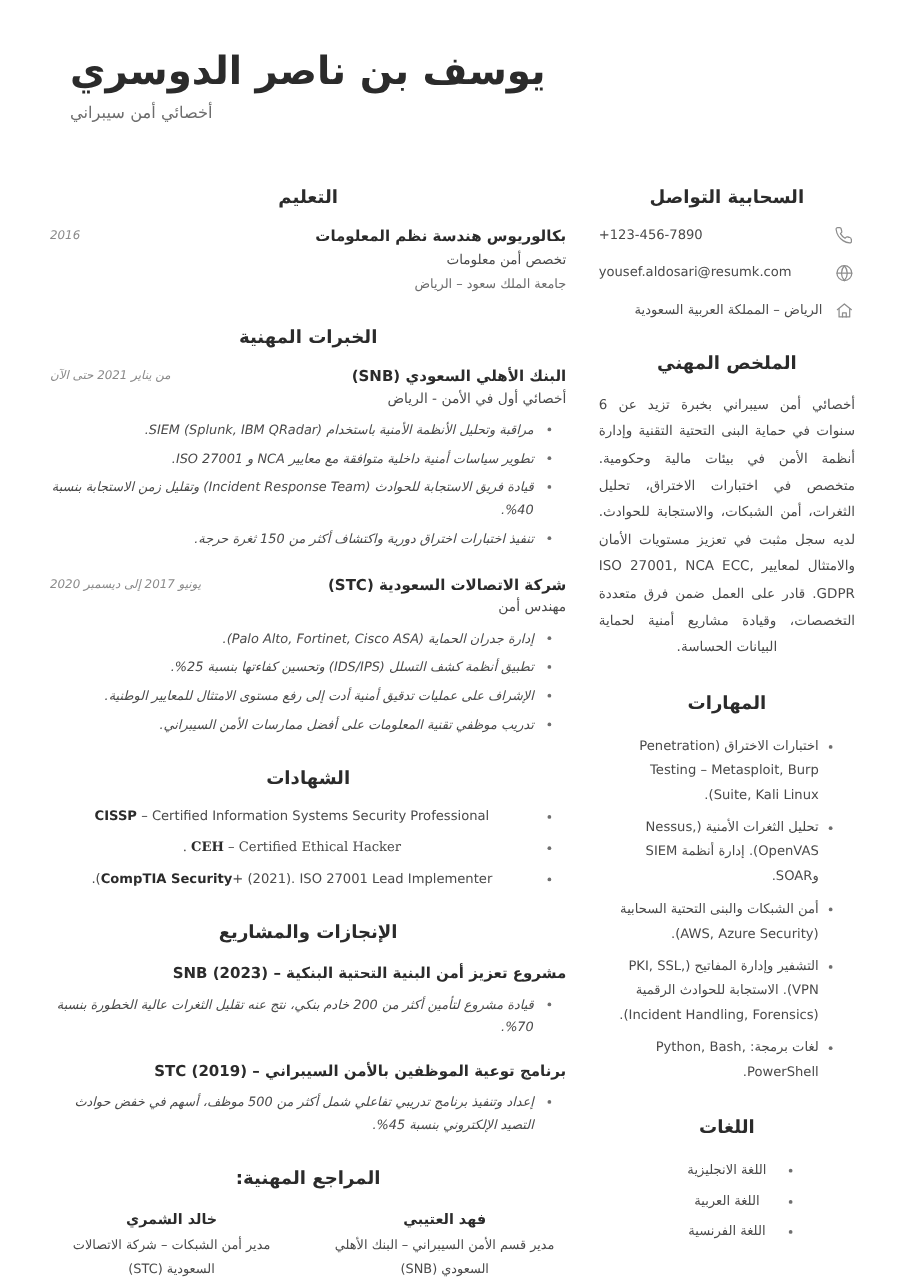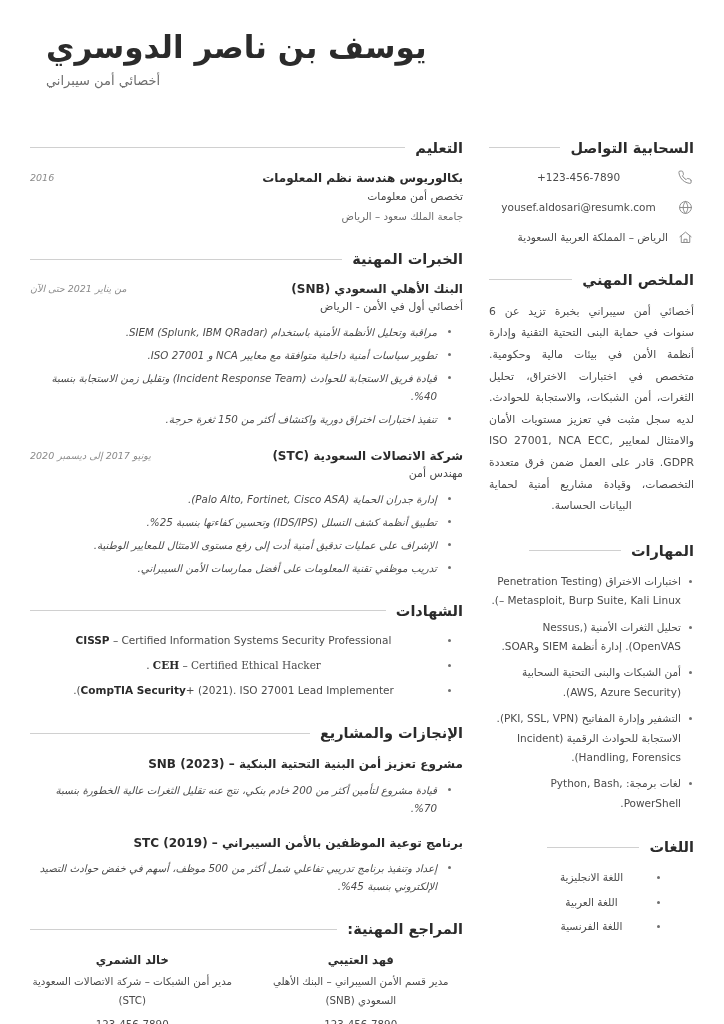--- a/index.html
+++ b/index.html
@@ -15,21 +15,21 @@
     color: #3a3a3a;
     direction: rtl;
     -webkit-font-smoothing: antialiased;
   }
 
   .page {
     position: relative;
     width: 724px;
     height: 1024px;
     background: #ffffff;
-    padding: 0;
+    padding: 10px;
     overflow: hidden;
   }
 
   
   .header {
     padding: 28px 30px 0 30px;
     text-align: left;
   }
   .header-inner {
     width: 100%;
@@ -68,22 +68,23 @@
   }
   .col-left {
     flex: 1 1 auto;
     min-width: 0;
   }
 
   
   .section { margin-bottom: 26px; }
   .section-head {
     display: flex;
+    flex-direction: column;
     align-items: center;
-    gap: 10px;
+    gap: 0;
     margin-bottom: 13px;
   }
   .section-title {
     font-size: 14.5px;
     font-weight: 700;
     color: #2b2b2b;
     white-space: nowrap;
   }
   .section-rule {
     flex: 1 1 auto;
@@ -109,39 +110,39 @@
     color: #8d8d8d;
     display: flex;
     align-items: center;
     justify-content: center;
   }
   .contact-ico svg { width: 15px; height: 15px; display: block; }
   .contact-val {
     flex: 1 1 auto;
     font-size: 10.5px;
     color: #4a4a4a;
-    text-align: center;
+    text-align: left;
     direction: ltr;
     line-height: 1.4;
   }
   .contact-val.rtl { direction: rtl; text-align: right; }
 
   
   .summary-text {
     font-size: 10.8px;
     line-height: 2.0;
     color: #4a4a4a;
     text-align: justify;
     text-align-last: center;
   }
 
   
   ul.bullets {
     list-style: none;
-    margin: 0; padding: 0;
+    margin: 16px; padding: 0;
   }
   ul.bullets > li {
     position: relative;
     padding-right: 13px;
     margin-bottom: 7px;
     font-size: 10.5px;
     line-height: 1.85;
     color: #4a4a4a;
     text-align: right;
   }

